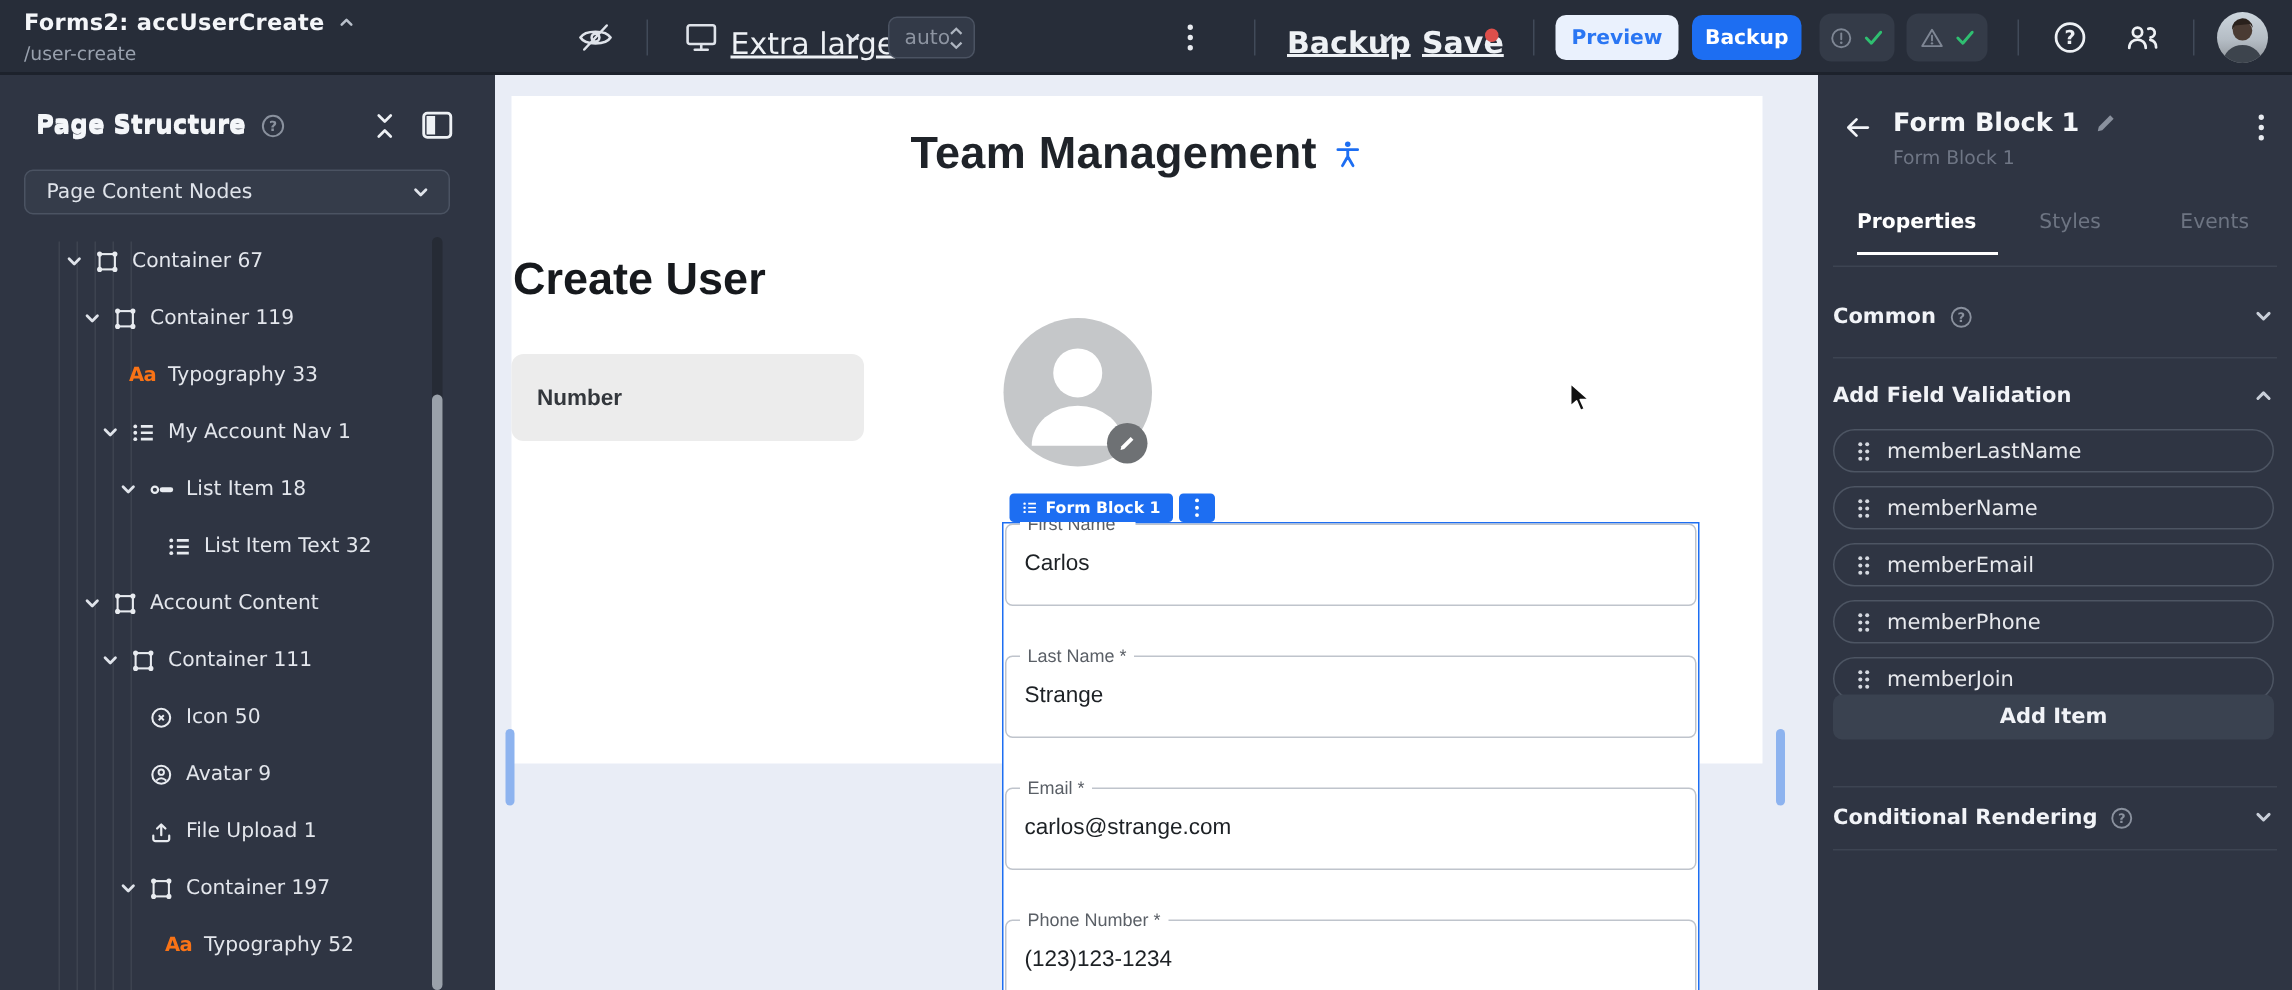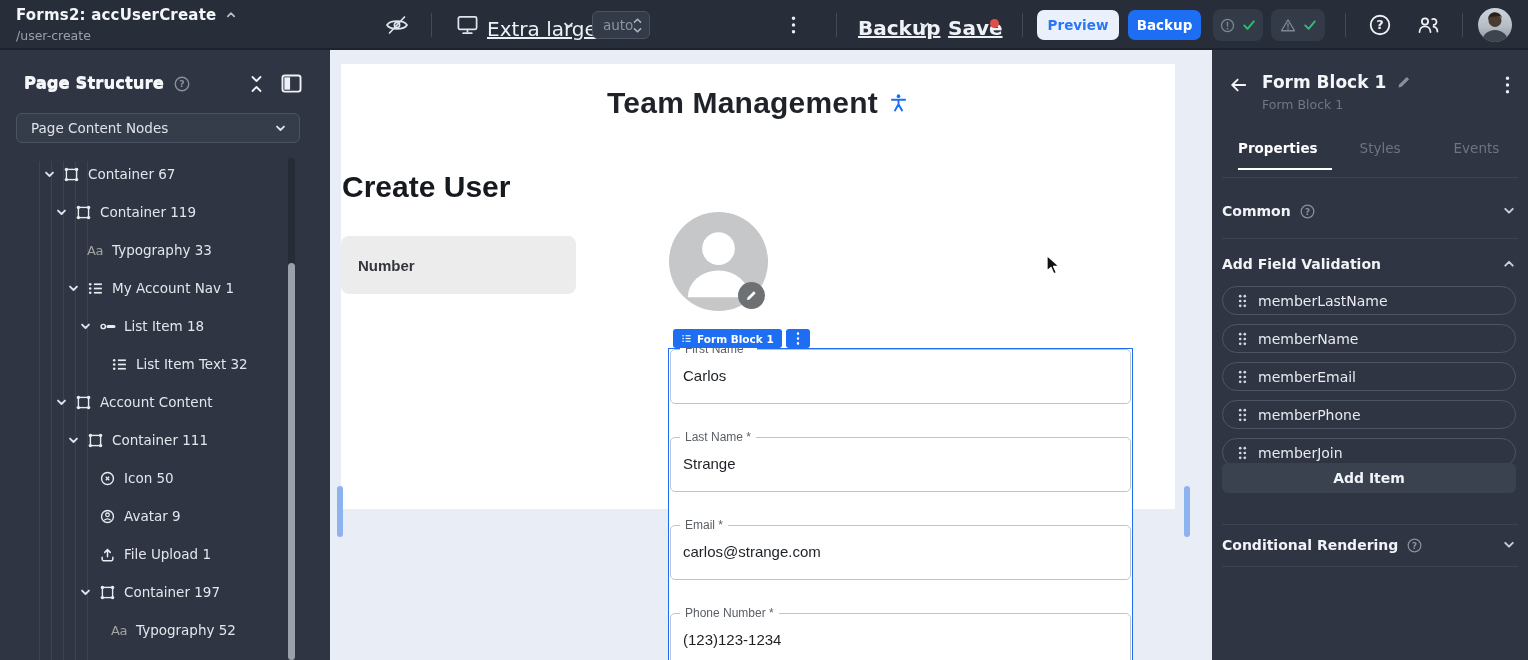--- a/index.html
+++ b/index.html
@@ -33,21 +33,21 @@
   .lp-title-row{position:absolute;left:24px;top:73px;display:flex;align-items:center;gap:10px;}
   .lp-title{font-size:16.5px;font-weight:bold;color:#f4f6f9;}
   .lp-head-icons{position:absolute;right:28px;top:74px;display:flex;align-items:center;gap:16px;color:#eef1f5;}
   .lp-dropdown{position:absolute;left:16px;top:63px;width:284px;height:30px;background:#353c4a;border:1px solid #4b5362;border-radius:6px;box-sizing:border-box;display:flex;align-items:center;justify-content:space-between;padding:0 12px 0 14px;cursor:pointer;}
   .lp-dropdown .dd-label{font-size:13.5px;color:#dfe3ea;}
   #tree{position:absolute;left:17px;top:105px;width:330px;height:505px;overflow:hidden;}
   .tree-guides span{position:absolute;top:6px;bottom:0;width:1px;background:rgba(255,255,255,.07);}
   .tree-row{position:relative;height:38px;display:flex;align-items:center;cursor:pointer;}
   .tree-row .chevron{width:16px;height:16px;color:#dfe3ea;display:flex;align-items:center;justify-content:center;flex:0 0 16px;}
   .node-icon{width:20px;height:18px;margin-left:4px;color:#e8ebf0;display:flex;align-items:center;justify-content:center;flex:0 0 20px;}
-  .node-icon .aa{display:none;font-size:13px;font-weight:normal;color:#a3a3a3;letter-spacing:-.5px;}
+  .node-icon .aa{display:none;font-size:13px;font-weight:bold;color:#f97316;letter-spacing:-.5px;}
   .tree-row[data-icon="typography"] .aa{display:inline;}
   .node-label{margin-left:7px;font-size:13.5px;color:#e3e6ec;white-space:nowrap;}
   .lp-scroll-track{position:absolute;left:288px;top:108px;width:7px;height:500px;background:#262b35;border-radius:4px;}
   .lp-scroll-thumb{position:absolute;left:288px;top:213px;width:7px;height:397px;background:#9aa1aa;border-radius:4px;cursor:grab;}
 
   
   #canvas{position:absolute;left:330px;top:50px;width:882px;height:610px;background:#e9edf6;}
   #page{position:absolute;left:11px;top:14px;width:834px;height:445px;background:#ffffff;overflow:visible;font-family:"Liberation Sans",sans-serif;}
   .page-title-row{position:absolute;left:0;top:22px;width:100%;display:flex;align-items:center;justify-content:center;gap:10px;}
   .page-title{font-size:30px;font-weight:bold;color:#1f2329;letter-spacing:.2px;}

